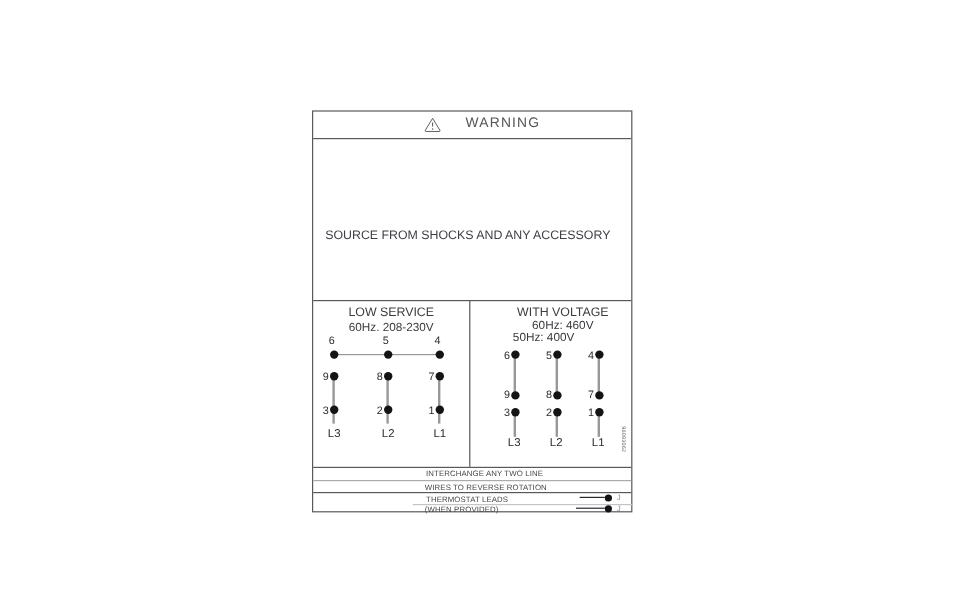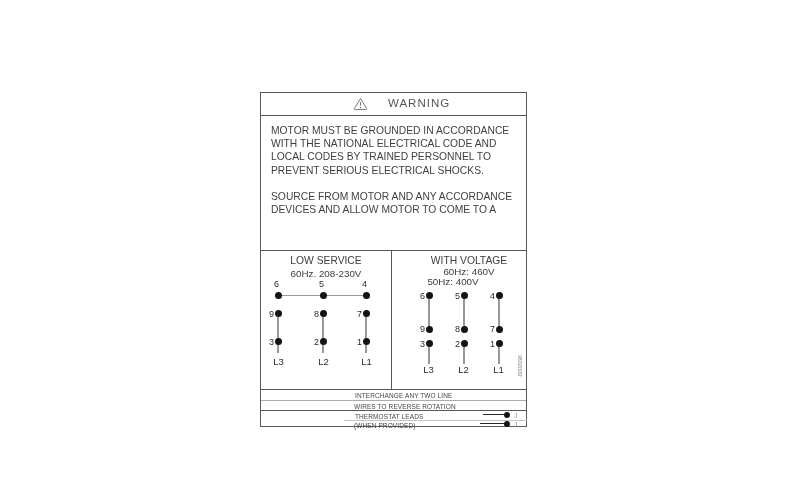--- a/index.html
+++ b/index.html
@@ -39,29 +39,22 @@
     <div class="abs" style="left:0;top:0;width:100%;height:22px;">
       <svg class="abs" style="left:92px;top:4px;" width="15" height="14" viewBox="0 0 20 18">
         <path d="M10 1.8 L18.2 15.2 Q18.6 16.4 17.2 16.4 L2.8 16.4 Q1.4 16.4 1.8 15.2 Z" fill="none" stroke="#5f5f62" stroke-width="1.1" stroke-linejoin="round"></path>
         <line x1="10" y1="6.5" x2="10" y2="11" stroke="#5f5f62" stroke-width="1.2"></line>
         <circle cx="10" cy="13.6" r="0.9" fill="#5f5f62"></circle>
       </svg>
       <span class="warn-title">WARNING</span>
       <div class="sep" style="top:22px;"></div>
     </div>
 
-    <div class="para" style="top:30.5px;">
-      <div>MOTOR MUST BE GROUNDED IN ACCORDANCE</div>
-      <div>WITH THE NATIONAL ELECTRICAL CODE AND</div>
-      <div>LOCAL CODES BY TRAINED PERSONNEL TO</div>
-      <div>PREVENT SERIOUS ELECTRICAL SHOCKS.</div>
-    </div>
     <div class="para" style="top:96.5px;">
-      <div>SOURCE FROM MOTOR AND ANY ACCORDANCE</div>
-      <div>DEVICES AND ALLOW MOTOR TO COME TO A</div>
+      <div>SOURCE FROM SHOCKS AND ANY ACCESSORY</div>
     </div>
 
     <div class="sep" style="top:157px;"></div>
     <div class="vdivider"></div>
     <div class="sep" style="top:296px;"></div>
 
     <div>
       <div class="vtitle" style="left:0;top:162px;width:130px;">LOW SERVICE</div>
       <div class="vsub" style="left:0;top:174.5px;width:130px;">60Hz. 208-230V</div>
 

